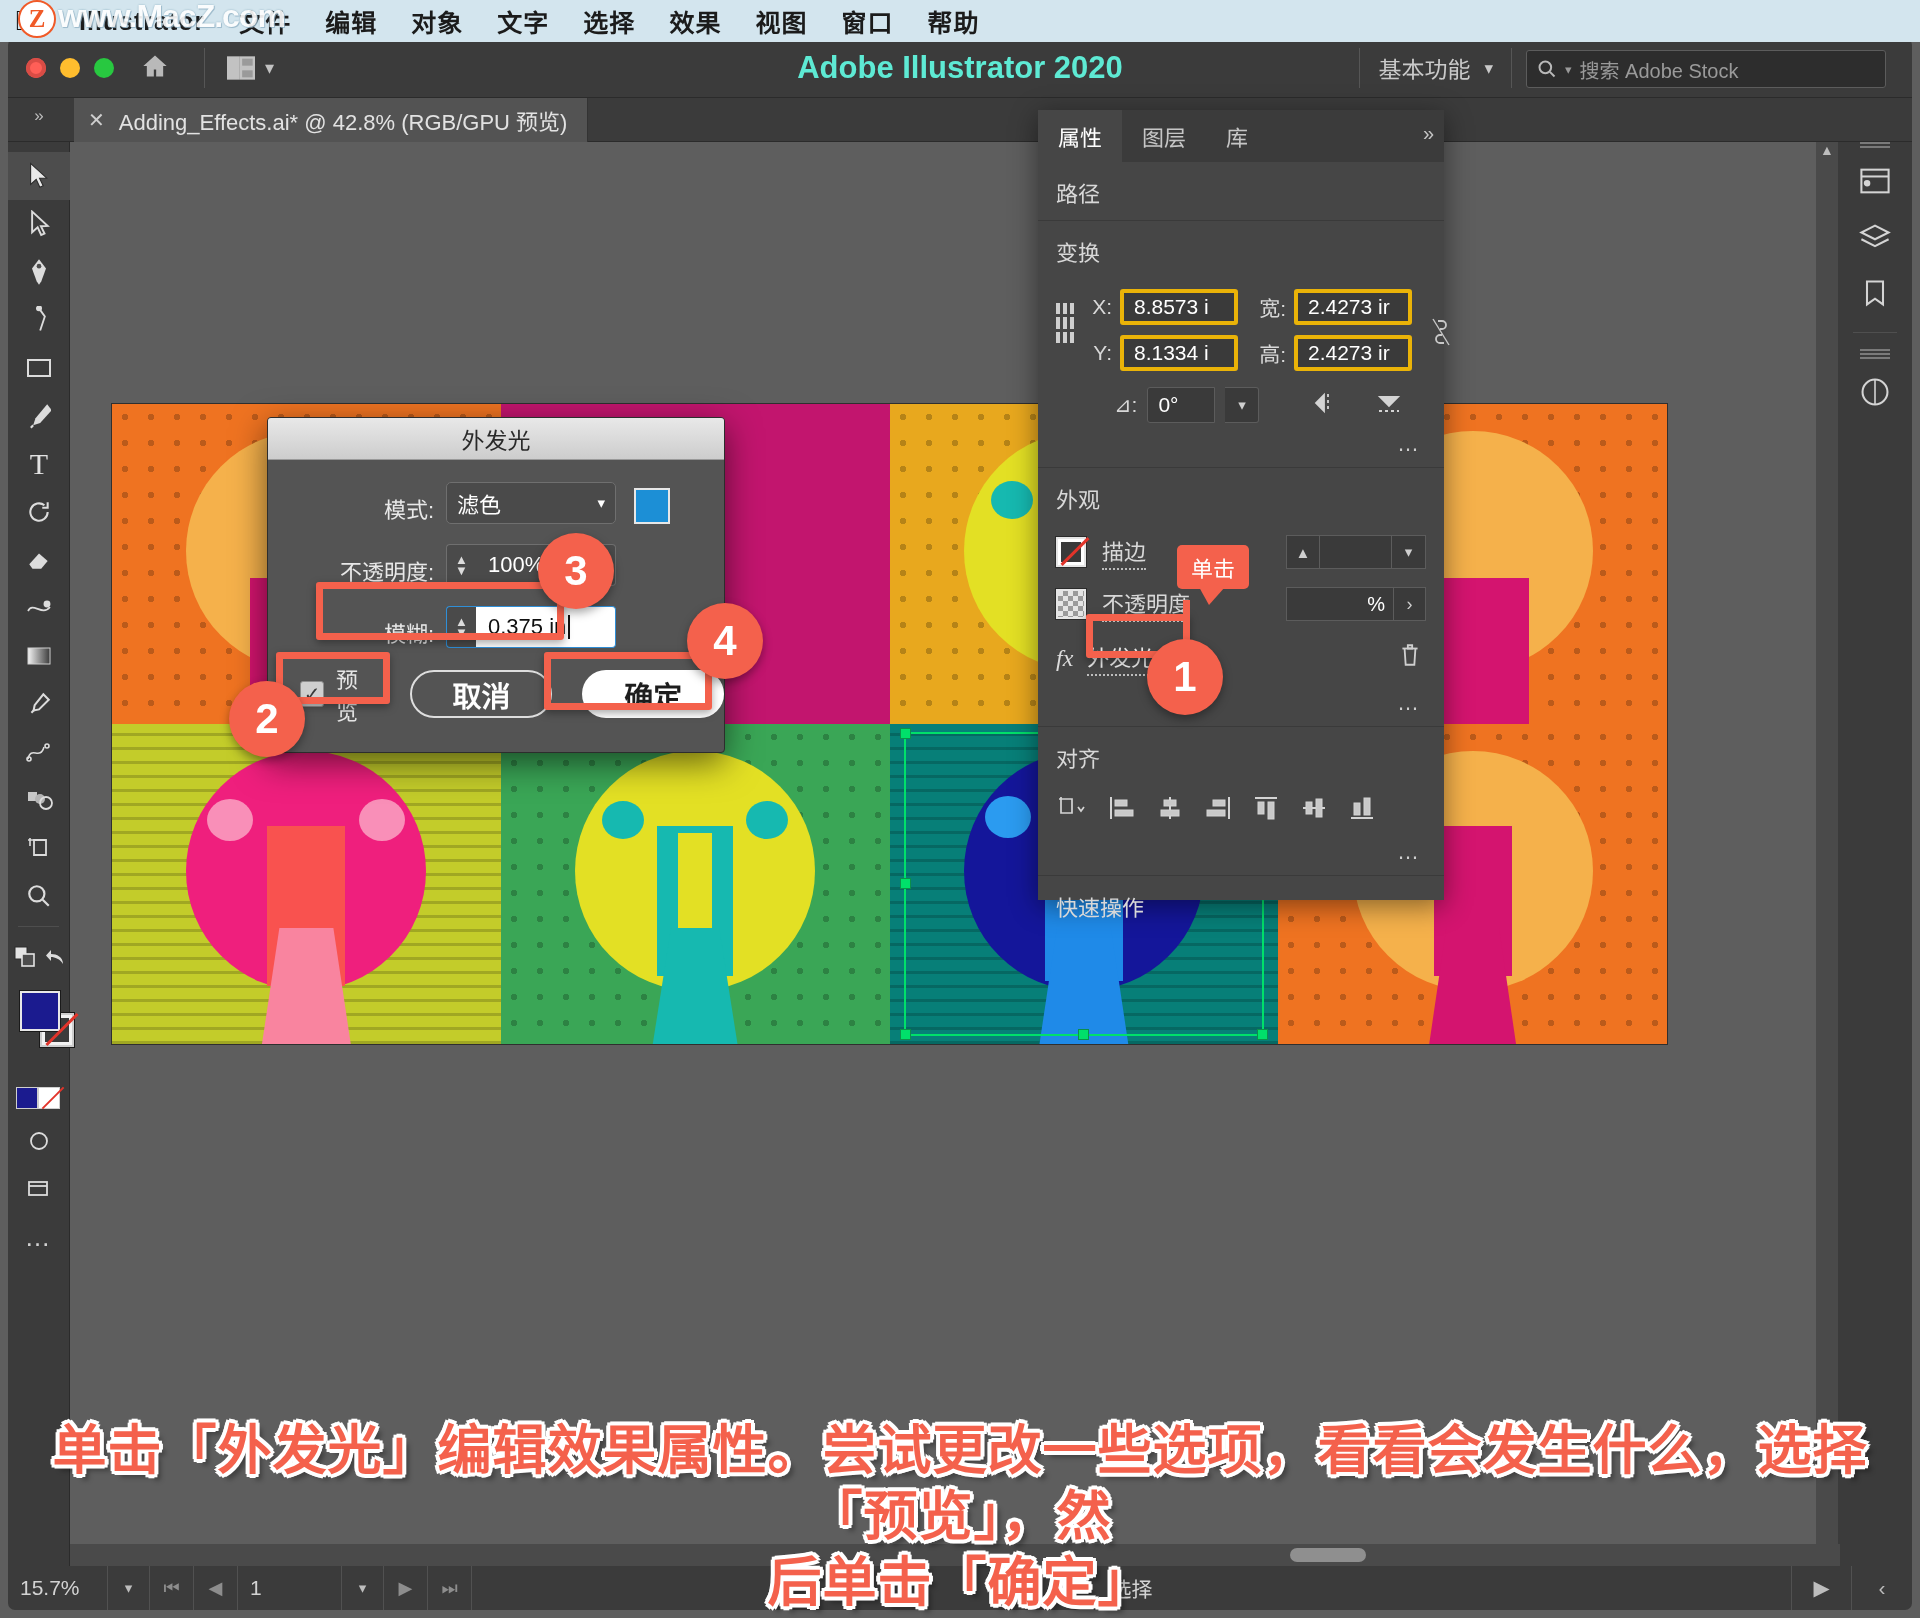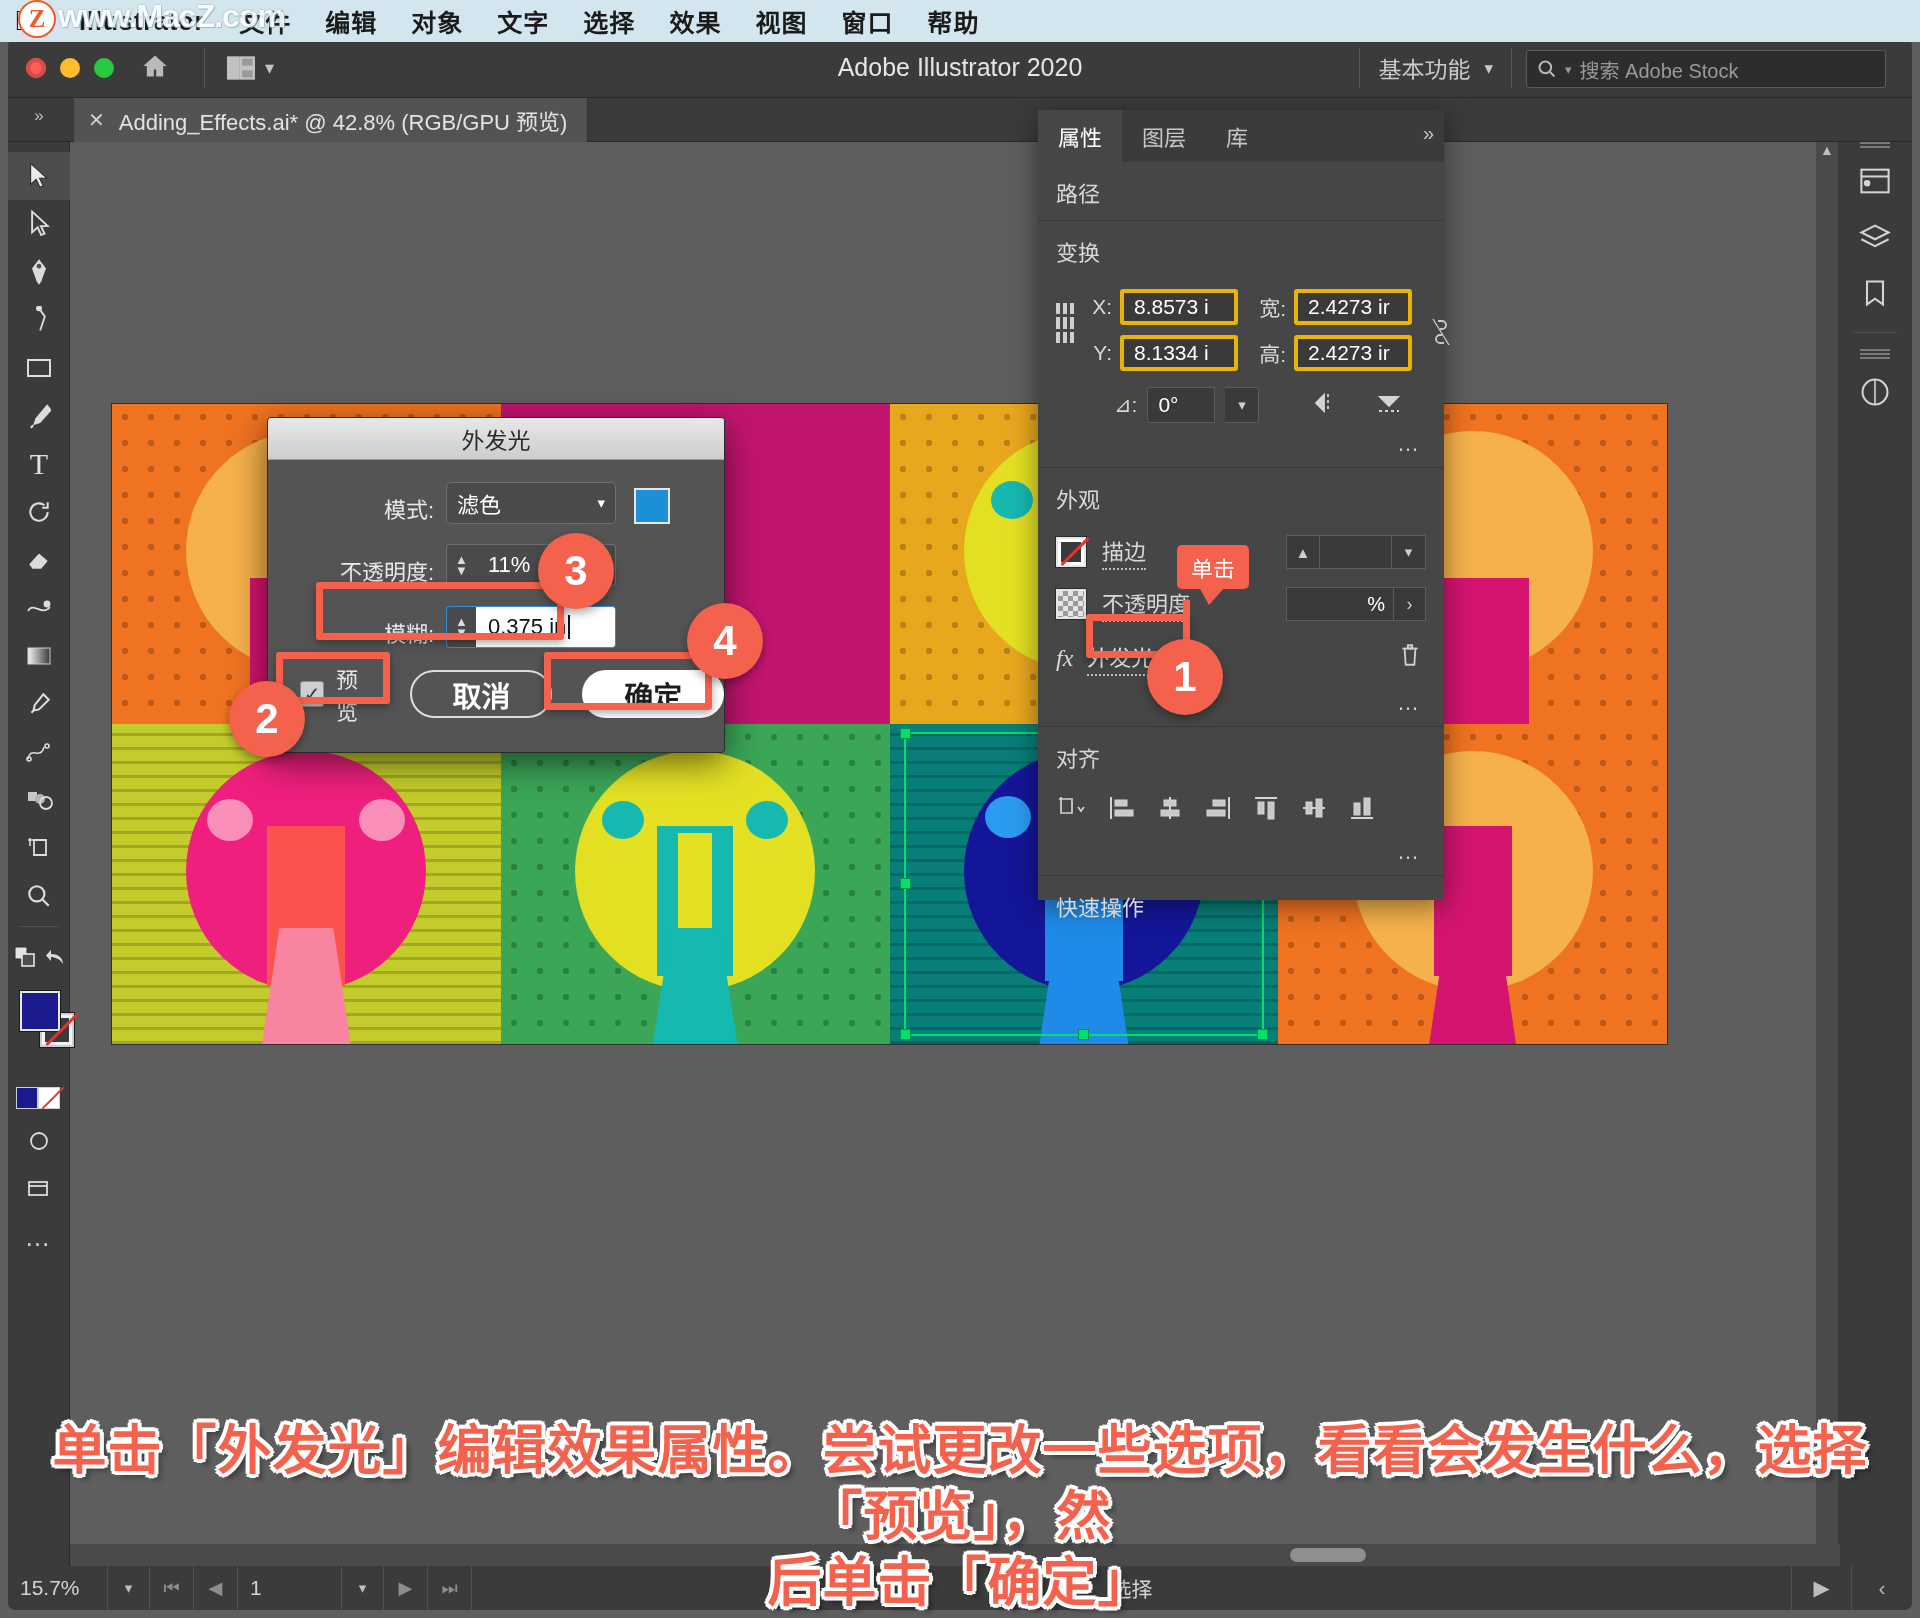--- a/index.html
+++ b/index.html
@@ -58,21 +58,21 @@
   .tl.red { background: #ff5f57; box-shadow: inset 0 0 0 4px #d94c45; }
   .tl.yel { background: #ffbd2e; }
   .tl.grn { background: #28c840; }
   .home-ic { margin-left: 26px; color: #b9b9b9; }
   .arrange {
     margin-left: 34px; display: flex; align-items: center; gap: 10px;
     padding-left: 22px; border-left: 1px solid #565656; height: 40px;
   }
   .appbar .apptitle {
     position: absolute; left: 0; right: 0; text-align: center;
-    font-size: 25px; color: #e5e5e5; pointer-events: none;
+    font-size: 31px; color: #5eead4; pointer-events: none; font-weight: bold;
   }
   .ws-switch {
     position: absolute; right: 400px; top: 10px; height: 40px;
     display: flex; align-items: center; gap: 14px;
     padding: 0 18px; border-left: 1px solid #565656; border-right: 1px solid #565656;
     font-size: 23px; color: #c9c9c9;
   }
   .stock-search {
     position: absolute; right: 26px; top: 12px; width: 360px; height: 38px;
     background: #2d2d2d; border: 1px solid #5c5c5c; border-radius: 3px;
@@ -690,21 +690,21 @@
         </div>
         <div class="swatch-blue"></div>
       </div>
       <div class="frow">
         <span class="flabel">不透明度:</span>
         <div class="spin">
             <span>▲</span>
             <span>▼</span>
           </div>
         <div class="numfield">
-          <span>11%</span>
+          <span>100%</span>
         </div>
       </div>
       <div class="frow" style="margin-bottom:14px">
         <span class="flabel">模糊:</span>
         <div class="spin active">
             <span>▲</span>
             <span>▼</span>
           </div>
         <div class="numfield active">
           <span>0.375 in</span>

